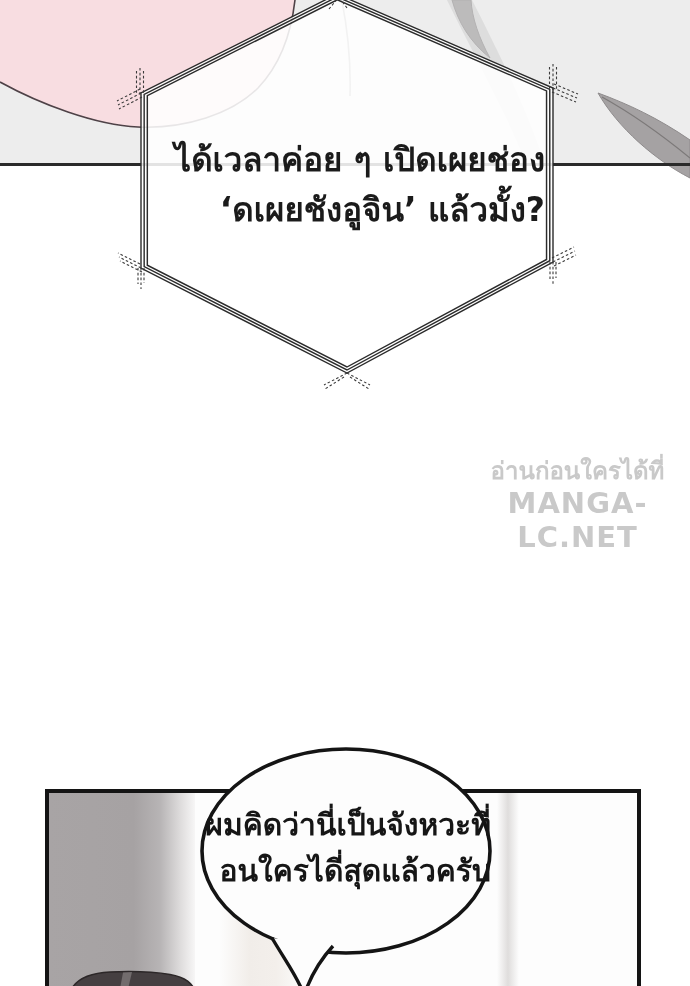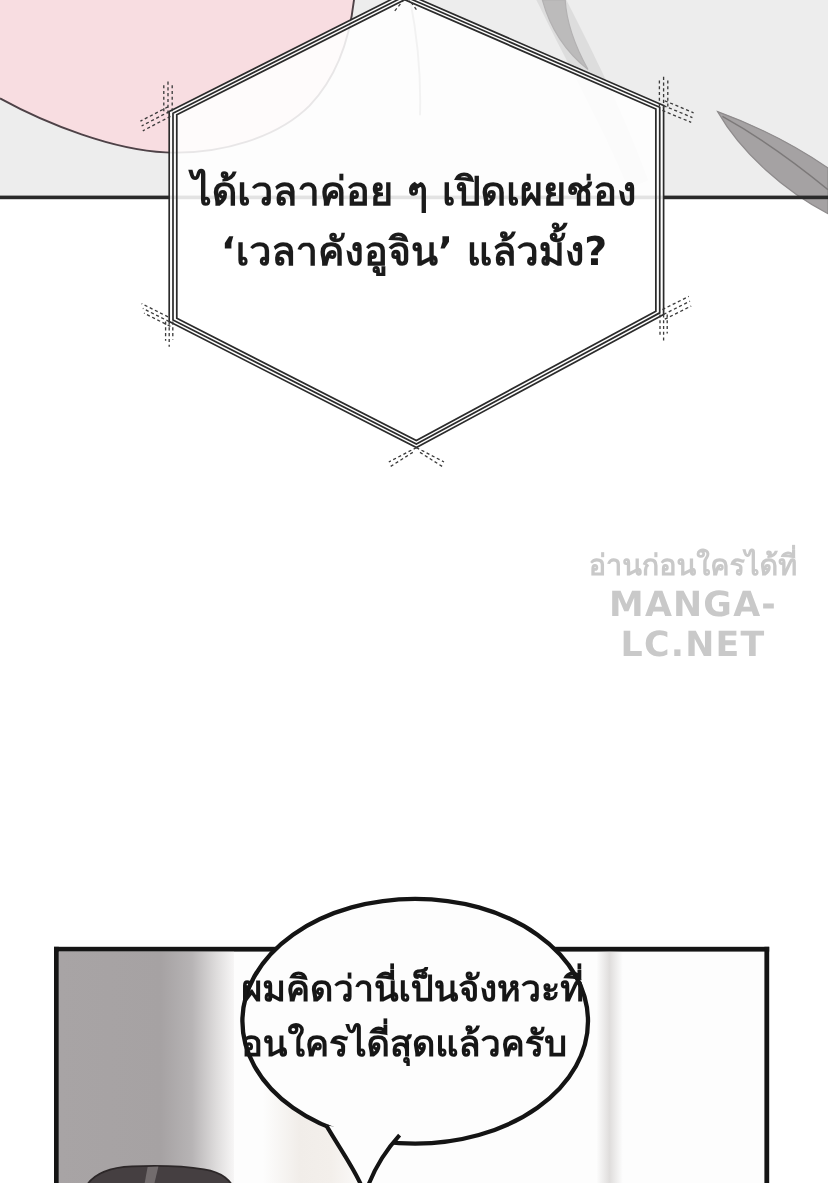--- a/index.html
+++ b/index.html
@@ -5,21 +5,21 @@
   html,body{margin:0;padding:0;background:#fff;}
   .stage{
     position:relative;width:690px;height:986px;overflow:hidden;
     background:#ffffff;
     font-family:"DejaVu Sans","Liberation Sans",sans-serif;
   }
   .abs{position:absolute;}
   svg{display:block;}
   .hex-text{
     left:145px;top:135px;width:400px;
-    text-align:center;font-size:33px;font-weight:600;line-height:50px;
+    text-align:right;font-size:33px;font-weight:600;line-height:50px;
     color:#1b1b1b;letter-spacing:0px;white-space:nowrap;
   }
   .watermark{
     left:460px;top:456px;width:235px;text-align:center;
     color:#c9c9c9;
     text-shadow:0 0 2px #ffffff,0 0 1px #ffffff;
   }
   .watermark .wm-l1{font-size:24px;line-height:30px;font-weight:700;}
   .watermark .wm-l2{font-size:29px;line-height:34px;font-weight:700;letter-spacing:1px;}
   .bottom-panel{
@@ -34,21 +34,21 @@
   .cream-stripe{
     position:absolute;left:170px;top:0;width:88px;height:100%;
     background:linear-gradient(90deg,rgba(241,237,233,0) 0%,#f1ede9 35%,#f3efeb 65%,rgba(241,237,233,0) 100%);
   }
   .gray-stripe{
     position:absolute;left:448px;top:0;width:22px;height:100%;
     background:linear-gradient(90deg,rgba(223,221,220,0) 0%,#dfdddc 50%,rgba(223,221,220,0) 100%);
   }
   .oval-text{
     left:201px;top:802px;width:290px;
-    text-align:left;font-size:30px;font-weight:600;line-height:46px;
+    text-align:right;font-size:30px;font-weight:600;line-height:46px;
     color:#161616;white-space:nowrap;
   }
 </style>
 </head>
 <body>
 
 <div class="stage">
 
   <svg class="abs" style="left:0;top:0" width="690" height="400" viewBox="0 0 690 400">
 
@@ -87,21 +87,21 @@
         <path d="M550,262 L550,279 M553,262 L553,286 M556,262 L556,278"></path>
         <path d="M553,262 L575,251 M554,266 L576,255 M552,258 L574,247"></path>
 
         <path d="M347,373 L370,385 M347,373 L324,385 M344,377 L325,389 M350,377 L369,389"></path>
       </g>
     </g>
   </svg>
 
   <div class="abs hex-text">
     <div>ได้เวลาค่อย ๆ เปิดเผยช่อง</div>
-    <div>‘เวลาคังอูจิน’ แล้วมั้ง?</div>
+    <div>‘ดเผยชังอูจิน’ แล้วมั้ง?</div>
   </div>
 
   <div class="abs watermark">
     <div class="wm-l1">อ่านก่อนใครได้ที่</div>
     <div class="wm-l2">MANGA-LC.NET</div>
   </div>
 
   <div class="abs bottom-panel">
     <div class="wall"></div>
     <div class="cream-stripe"></div>

